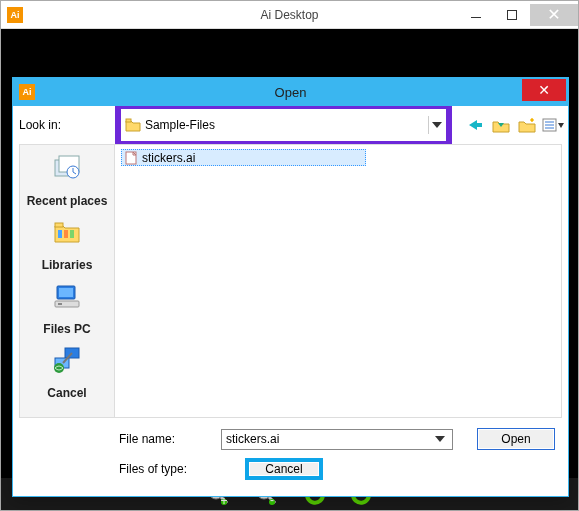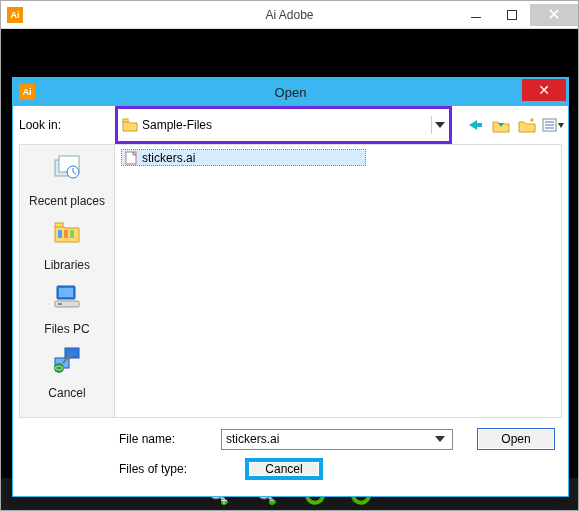--- a/index.html
+++ b/index.html
@@ -53,36 +53,36 @@
     width:16px; height:16px; margin:0 6px;
     background:#f79400; display:flex; align-items:center; justify-content:center;
     color:#fff; font-weight:bold; font-size:9px;
   }
   .dialog-titlebar .title { position:absolute; left:50%; transform:translateX(-50%); color:#222; font-size:13px;}
   .dialog-close { margin-left:auto; width:44px; height:22px; background:#d9222a; display:flex; align-items:center; justify-content:center; color:#fff; font-size:14px; margin-right:2px; margin-top:-4px;}
   .dialog-body { flex:1; background:#fff; display:flex; flex-direction:column; padding:6px 6px 10px 6px;}
   .lookin-row { display:flex; align-items:center; height:26px; margin-bottom:6px;}
   .lookin-label { width:100px; padding-right:8px;}
   .lookin-combo {
-    width:352px; height:22px; border:3px solid #6d28d9; display:flex; align-items:center; background:#fff;
+    width:352px; height:22px; border:6px solid #6d28d9; display:flex; align-items:center; background:#fff;
     padding:16px 2px;
   }
   .folder-icon { width:16px; height:14px; margin:0 4px 0 2px; }
   .combo-text { flex:1; }
   .combo-drop { width:16px; height:18px; display:flex; align-items:center; justify-content:center; border-left:1px solid #ccc;}
   .nav-icons { display:flex; align-items:center; gap:8px; margin-left:14px;}
   .nav-icon { width:18px; height:18px; display:flex; align-items:center; justify-content:center;}
   .main-area { flex:1; display:flex; }
   .sidebar {
     width:96px; background:#f4f4f4; border:1px solid #ddd;
     display:flex; flex-direction:column; align-items:center; padding-top:4px; gap:2px;
   }
   .side-item { width:88px; display:flex; flex-direction:column; align-items:center; padding:3px 0;}
   .side-item.selected { background:#f4f4f4; }
-  .side-item .lbl { margin-top:10px; text-align:left; color:#222;}
+  .side-item .lbl { margin-top:10px; text-align:left; color:#222;font-weight:bold;}
   .side-icon { width:32px; height:32px; }
   .file-list {
     flex:1; border:1px solid #ddd; border-left:none; background:#fff; padding:4px;
     position:relative;
   }
   .file-item {
     position:absolute; top:4px; left:6px;
     width:245px; height:17px; border:1px dotted #3399ff; background:#d8ecff;
     display:flex; align-items:center; padding:0 2px;
   }
@@ -103,21 +103,21 @@
   
   svg { overflow:visible; }
 </style>
 </head>
 <body>
 
 <div class="outer-window">
 
   <div class="outer-titlebar">
     <div class="app-icon">Ai</div>
-    <div class="title">Ai Adobe</div>
+    <div class="title">Ai Desktop</div>
     <div class="win-controls">
       <div class="win-btn min">
           <span></span>
         </div>
       <div class="win-btn max">
           <span></span>
         </div>
       <div class="win-btn close">
           <span>✕</span>
         </div>

